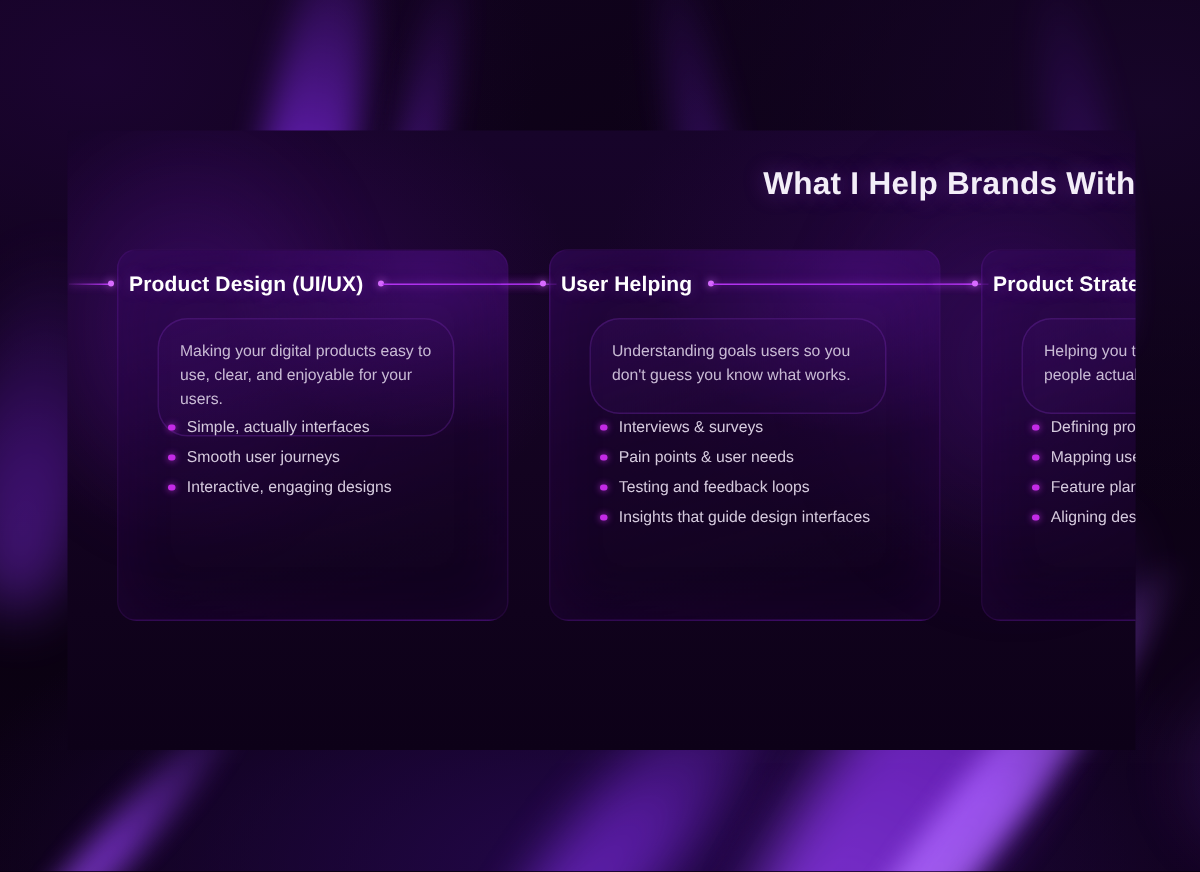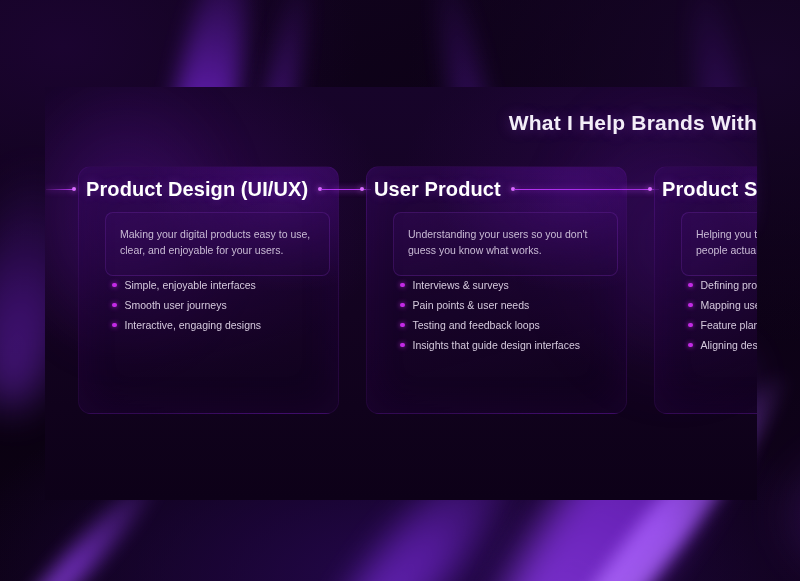--- a/index.html
+++ b/index.html
@@ -190,21 +190,21 @@
   .rule-dot {
     width: 4px; height: 4px;
     flex: 0 0 4px;
     border-radius: 50%;
     background: #d86bff;
     box-shadow: 0 0 6px rgba(216,107,255,0.95);
     margin-left: -1px;
   }
   .card-title {
     color: #ffffff;
-    font-size: 20px;
+    font-size: 14px;
     font-weight: bold;
     white-space: nowrap;
     padding: 0 10px;
     letter-spacing: 0.1px;
     text-shadow: 0 0 10px rgba(180,90,255,0.3);
   }
   .rule-dot-r {
     width: 4px; height: 4px;
     flex: 0 0 4px;
     border-radius: 50%;
@@ -217,24 +217,24 @@
     background: linear-gradient(90deg, #b434f0 0%, #a229e8 70%, rgba(170,45,235,0.55) 100%);
     box-shadow: 0 0 6px rgba(190,60,250,0.7);
     margin-left: -1px;
   }
 
   
   .desc-box {
     position: absolute;
     left: 26px;
     top: 45px;
-    width: 225px;
+    width: 198px;
     padding: 14px 14px 16px 14px;
     box-sizing: border-box;
-    border-radius: 8px;
+    border-radius: 20px;
     border: 1px solid rgba(150,60,220,0.22);
     background: linear-gradient(160deg, rgba(62,12,104,0.30) 0%, rgba(35,6,62,0.18) 100%);
   }
   .desc-text {
     color: #c8bad4;
     font-size: 10.5px;
     line-height: 1.5;
   }
 
   
@@ -300,43 +300,43 @@
         <span class="card-title">Product Design (UI/UX)</span>
         <span class="rule-dot-r"></span>
         <span class="rule-right"></span>
       </div>
       <div class="desc-box">
         <div class="desc-text">Making your digital products easy to use, clear, and enjoyable for your users.</div>
       </div>
       <ul class="bullets">
         <li class="bullet-item">
           <span class="bullet-dot"></span>
-          <span class="bullet-label">Simple, enjoyable interfaces</span>
+          <span class="bullet-label">Simple, actually interfaces</span>
         </li>
         <li class="bullet-item">
           <span class="bullet-dot"></span>
           <span class="bullet-label">Smooth user journeys</span>
         </li>
         <li class="bullet-item">
           <span class="bullet-dot"></span>
           <span class="bullet-label">Interactive, engaging designs</span>
         </li>
       </ul>
     </div>
 
     <div class="card">
       <div class="card-head">
         <span class="rule-left"></span>
         <span class="rule-dot"></span>
-        <span class="card-title">User Product</span>
+        <span class="card-title">User Helping</span>
         <span class="rule-dot-r"></span>
         <span class="rule-right"></span>
       </div>
       <div class="desc-box">
-        <div class="desc-text">Understanding your users so you don't guess you know what works.</div>
+        <div class="desc-text">Understanding goals users so you don't guess you know what works.</div>
       </div>
       <ul class="bullets">
         <li class="bullet-item">
           <span class="bullet-dot"></span>
           <span class="bullet-label">Interviews &amp; surveys</span>
         </li>
         <li class="bullet-item">
           <span class="bullet-dot"></span>
           <span class="bullet-label">Pain points &amp; user needs</span>
         </li>

